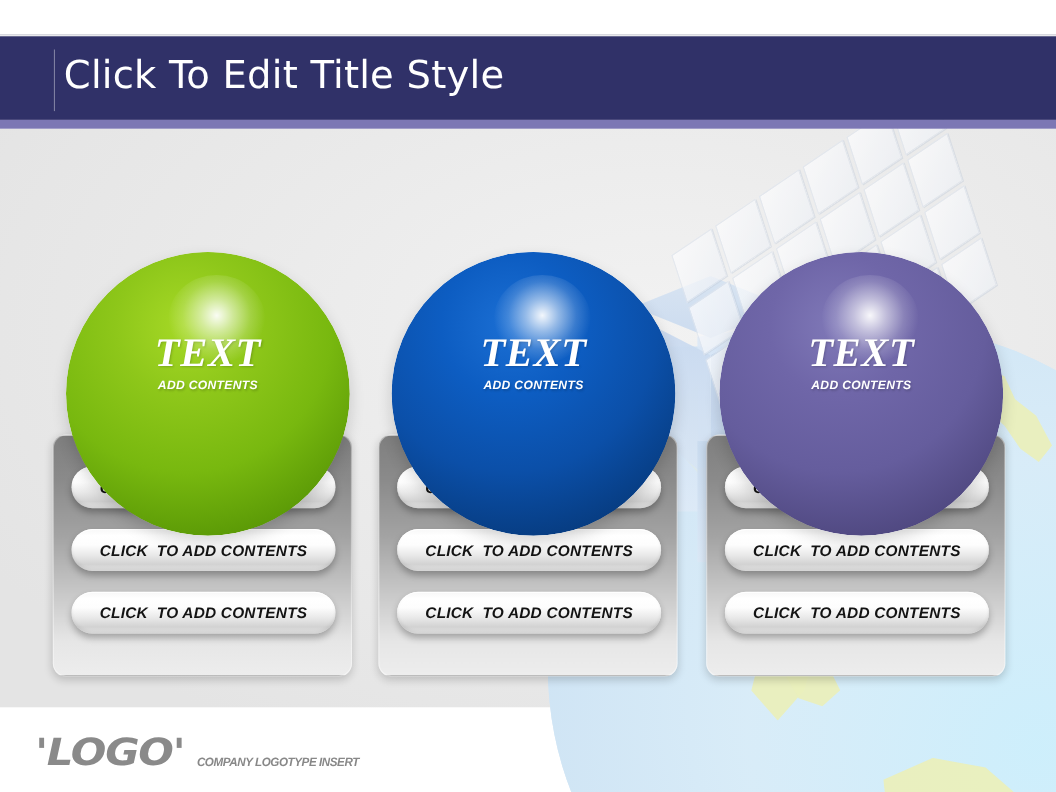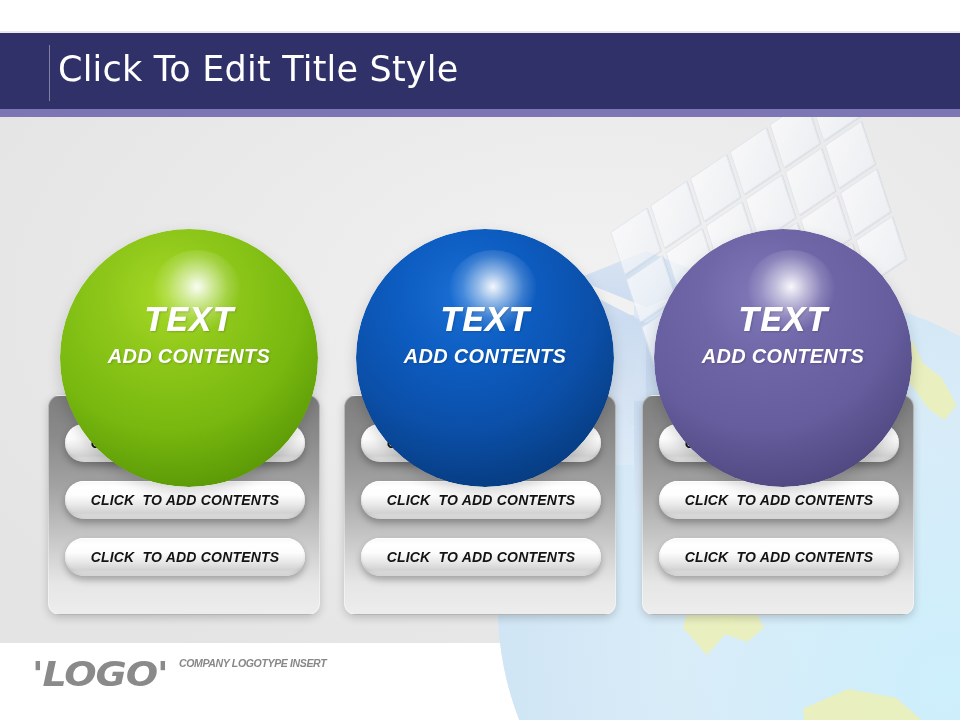--- a/index.html
+++ b/index.html
@@ -248,26 +248,26 @@
     color: #ffffff;
     line-height: 1;
   }
   .sphere-label .big {
     display: block;
     font-size: 37px;
     font-weight: bold;
     font-style: italic;
     letter-spacing: .5px;
     text-shadow: 1px 1px 2px rgba(0,0,0,.18);
-    font-family: Liberation Mono, monospace;
+    font-family: Liberation Serif, serif;
   }
   .sphere-label .small {
     display: block;
     margin-top: 6px;
-    font-size: 20px;
+    font-size: 11px;
     font-weight: bold;
     font-style: italic;
     letter-spacing: .3px;
     text-shadow: 1px 1px 2px rgba(0,0,0,.18);
     font-family: "Liberation Sans", sans-serif;
   }
 
   
   .panel {
     position: absolute;
@@ -310,20 +310,21 @@
     white-space: pre;
     font-family: "Liberation Sans", sans-serif;
   }
 
   
   .logo-area {
     position: absolute;
     left: 32px; top: 628px;
     height: 44px;
     display: flex;
+    align-items: flex-end;
   }
   .logo-mark {
     font-size: 34px;
     font-weight: bold;
     font-style: italic;
     color: #8a8a8a;
     letter-spacing: -1px;
     transform: scaleX(1.12);
     transform-origin: left bottom;
     line-height: 1;

